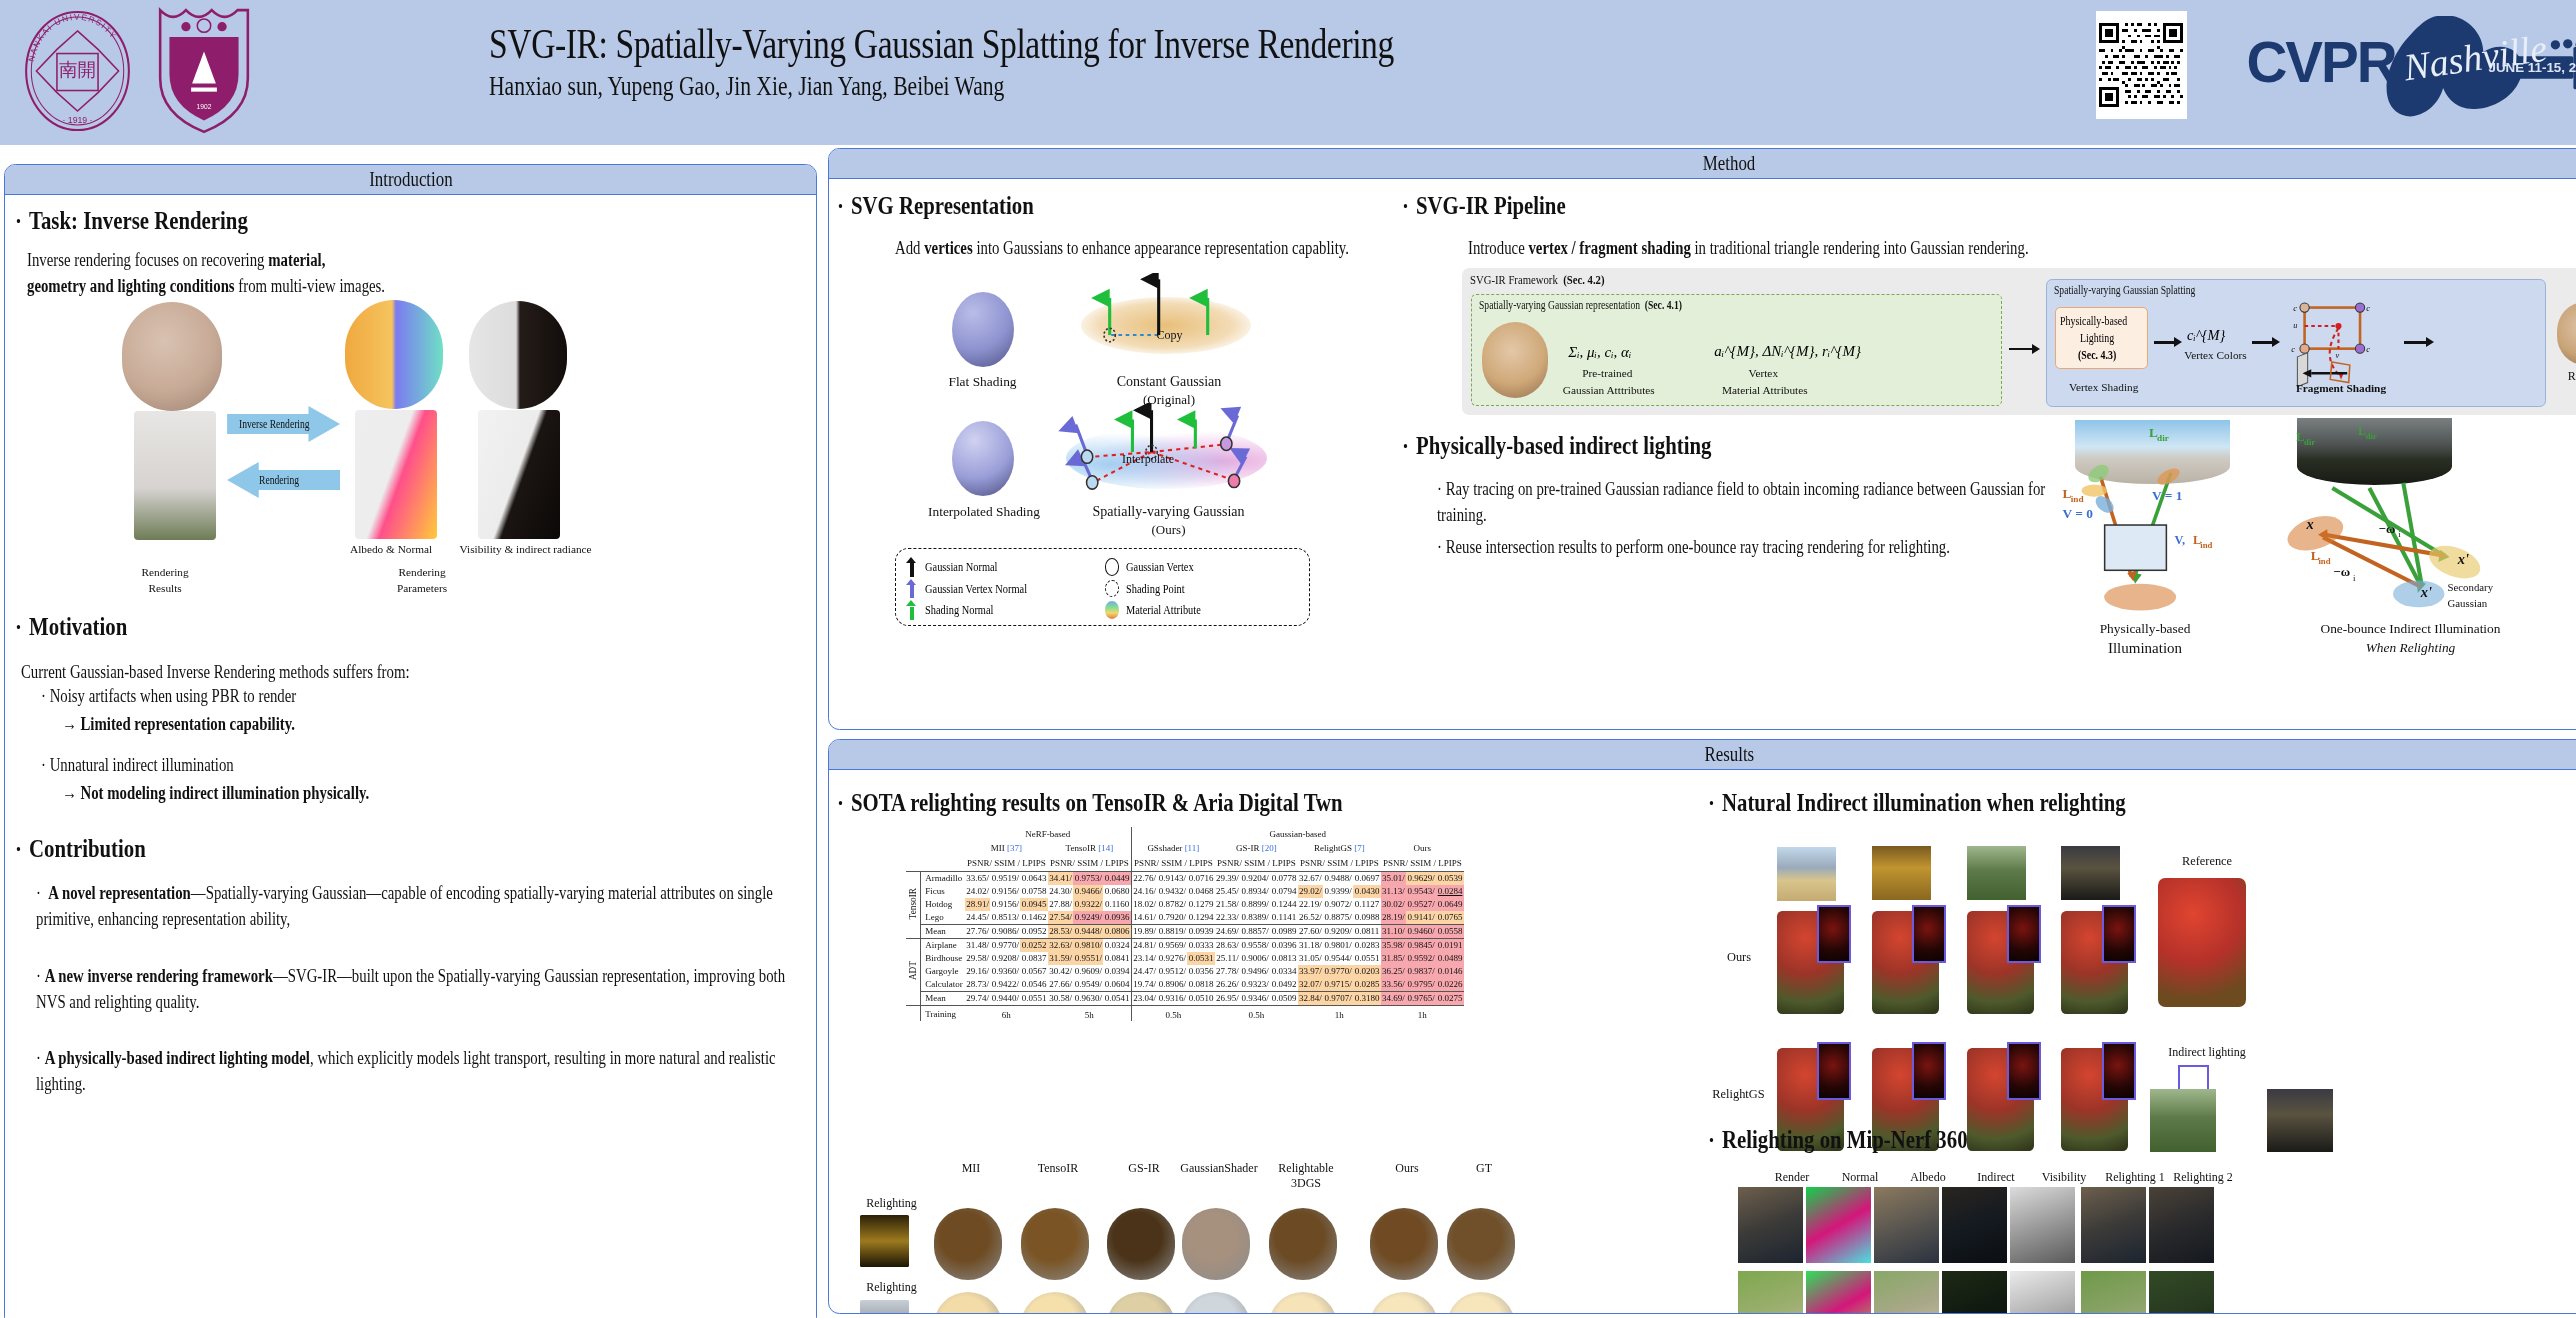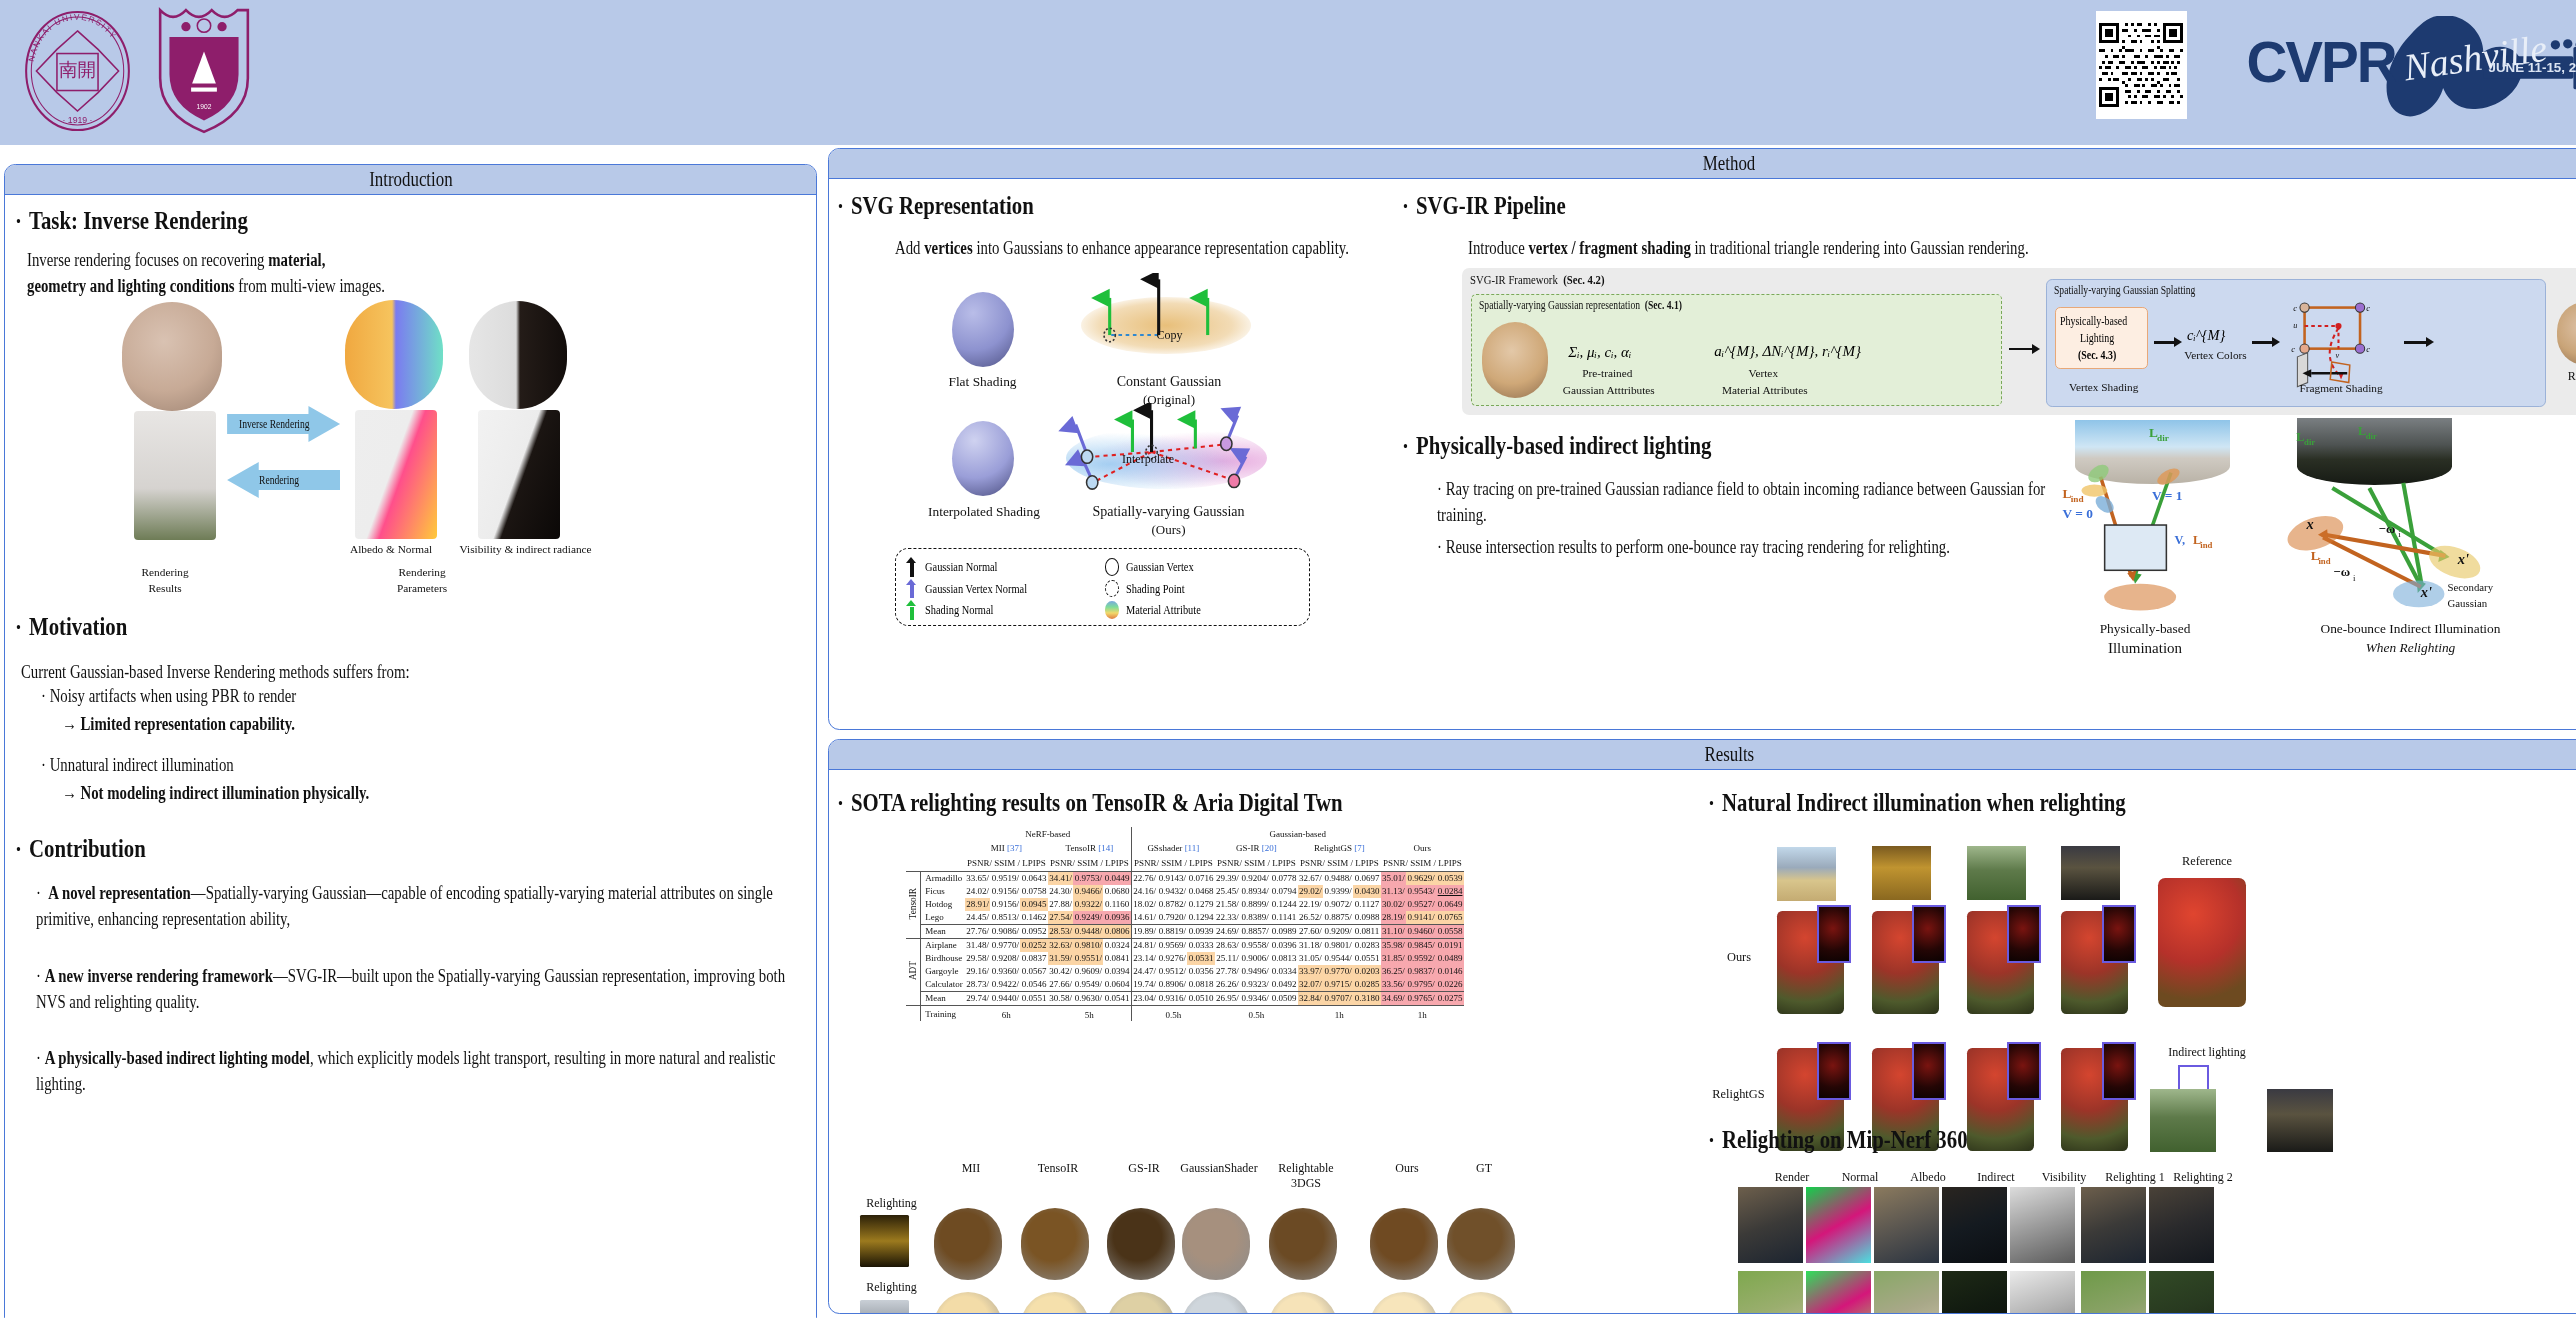--- a/index.html
+++ b/index.html
@@ -148,20 +148,24 @@
       <path d="M10 8 Q 35 34 60 8 Q 85 34 110 8 Q 135 34 160 8 L180 8 L180 140 Q180 210 95 244 Q10 210 10 140 Z" fill="none" stroke="#8e1e6b" stroke-width="5"></path>
       <path d="M28 60 L162 60 L162 132 Q162 192 95 222 Q28 192 28 132 Z" fill="#8e1e6b"></path>
       <path d="M95 88 L118 150 L72 150 Z" fill="#ffffff"></path>
       <rect x="70" y="158" width="50" height="8" fill="#ffffff"></rect>
       <circle cx="95" cy="38" r="13" fill="none" stroke="#8e1e6b" stroke-width="3"></circle>
       <circle cx="60" cy="40" r="9" fill="#8e1e6b"></circle>
       <circle cx="130" cy="40" r="9" fill="#8e1e6b"></circle>
       <text x="95" y="200" font-size="13" fill="#ffffff" text-anchor="middle" font-family="Liberation Sans, sans-serif">1902</text>
     </svg>
 
+    <div class="title-block">
+      <div class="poster-title">SVG-IR: Spatially-Varying Gaussian Splatting for Inverse Rendering</div>
+      <div class="poster-authors">Hanxiao sun, Yupeng Gao, Jin Xie, Jian Yang, Beibei Wang</div>
+    </div>
 
     <div class="qr">
       <svg viewBox="0 0 29 29" width="84" height="102" shape-rendering="crispEdges">
         <rect width="29" height="29" fill="#fff"></rect>
         <g fill="#000">
           <rect x="0" y="0" width="7" height="7"></rect>
             <rect x="1" y="1" width="5" height="5" fill="#fff"></rect>
             <rect x="2" y="2" width="3" height="3"></rect>
           <rect x="22" y="0" width="7" height="7"></rect>
             <rect x="23" y="1" width="5" height="5" fill="#fff"></rect>
@@ -561,21 +565,21 @@
             <line x1="125" y1="150" x2="55" y2="150" stroke="#111" stroke-width="5"></line>
             <polygon points="55,142 38,150 55,158" fill="#111"></polygon>
             <polygon points="95,128 130,134 128,168 92,162" fill="none" stroke="#c2631f" stroke-width="3"></polygon>
             <text x="20" y="28" font-size="17" font-style="italic" fill="#111">c</text>
             <text x="162" y="28" font-size="17" font-style="italic" fill="#111">c</text>
             <text x="16" y="108" font-size="17" font-style="italic" fill="#111">c</text>
             <text x="162" y="108" font-size="17" font-style="italic" fill="#111">c</text>
             <text x="20" y="62" font-size="16" font-style="italic" fill="#111">u</text>
             <text x="102" y="120" font-size="16" font-style="italic" fill="#111">v</text>
           </svg>
-          <div class="small-cap" style="left:227px; top:102px; width:134px; font-size:11.3px;">Fragment Shading</div>
+          <div class="small-cap" style="left:227px; top:102px; width:134px; font-size:11.3px;font-weight:bold;">Fragment Shading</div>
 
           <div class="blkarrow" style="left:357px; top:57px; width:30px;">
             <span class="shaft" style="width:21.6px;"></span>
               <span class="head"></span>
           </div>
         </div>
 
         <div class="ph r" style="left:1095px; top:34px; width:55px; height:63px;
              background:radial-gradient(circle at 45% 40%, #ddc1a6 0%, #c9a478 55%, #8f6d4d 100%);"></div>
         <div class="small-cap" style="left:1087px; top:101px; width:72px; font-size:12px;">Render</div>

